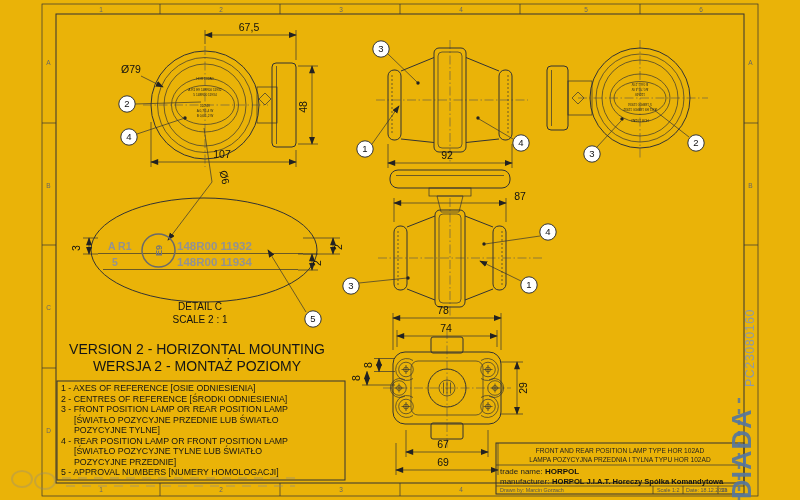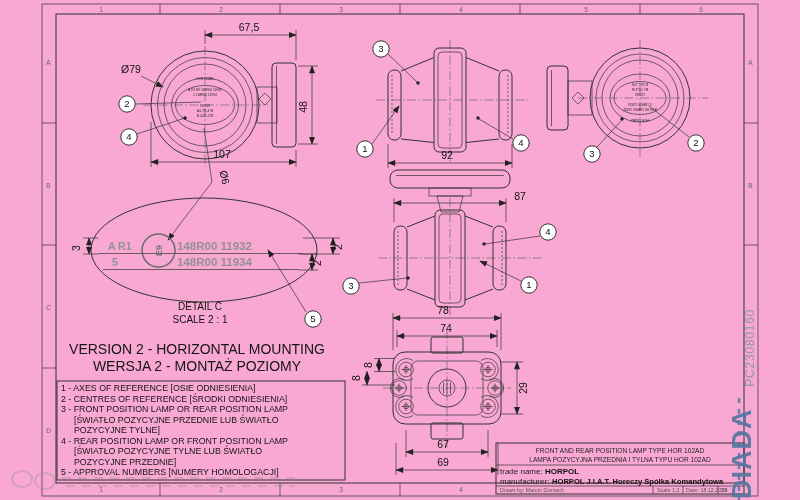--- a/index.html
+++ b/index.html
@@ -1,16 +1,16 @@
 <!DOCTYPE html>
 <html><head>
 <meta charset="utf-8">
 <style>
   html,body{margin:0;padding:0;background:#fff;}
-  .page{position:relative;width:800px;height:500px;background:#f9a8d4;overflow:hidden;
+  .page{position:relative;width:800px;height:500px;background:#eab308;overflow:hidden;
         font-family:"Liberation Sans","DejaVu Sans",sans-serif;}
   svg{position:absolute;left:0;top:0;}
   .ln{stroke:#333;fill:none;stroke-width:1;}
   .ln2{stroke:#333;fill:none;stroke-width:.7;}
   .cl{stroke:#555;fill:none;stroke-width:.6;stroke-dasharray:9 2.5 1.5 2.5;}
   .dl{stroke:#333;fill:none;stroke-width:.7;}
   .dt{font-size:10.5px;fill:#111;text-anchor:middle;}
   .bt{font-size:9.5px;fill:#111;text-anchor:middle;}
   .bc{fill:#fff;stroke:#333;stroke-width:1;}
   .fl{font-size:6.5px;fill:#666;text-anchor:middle;}

